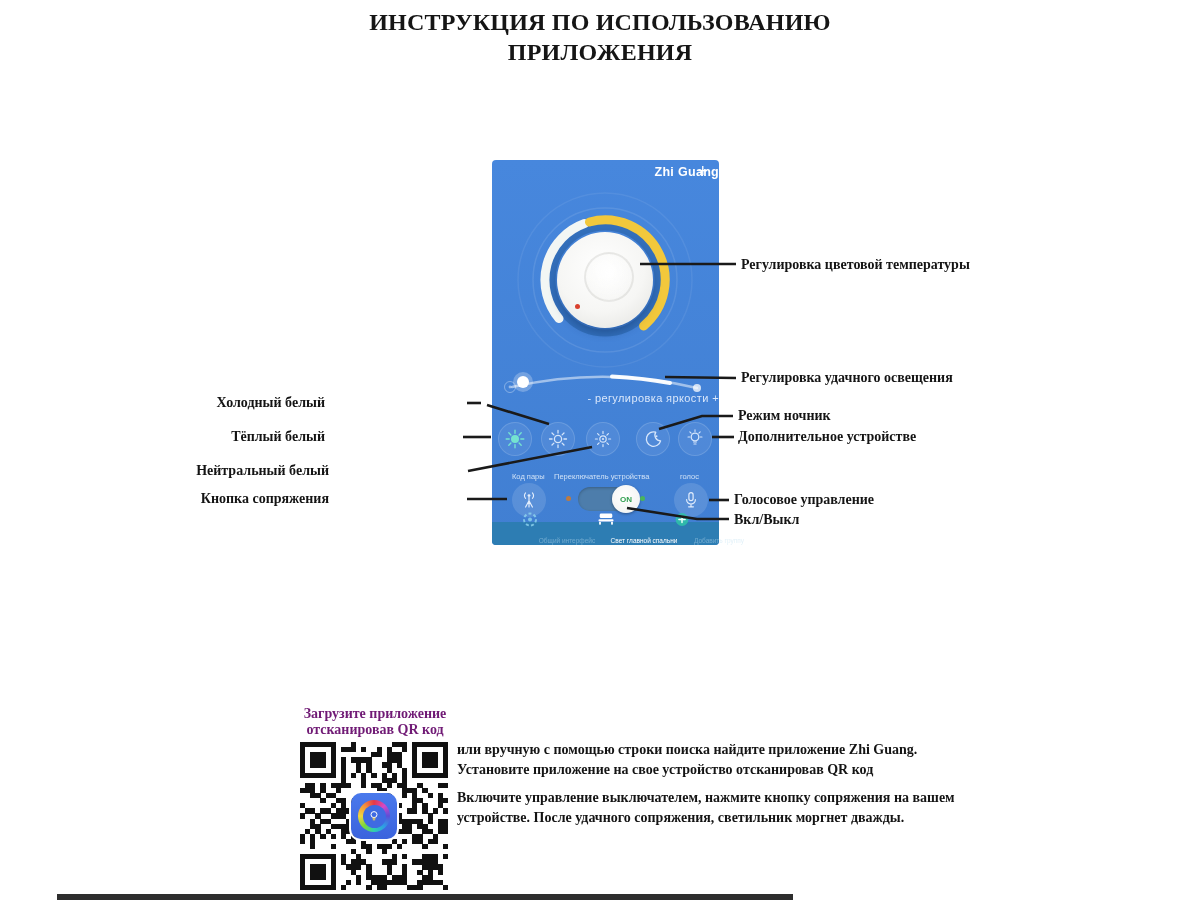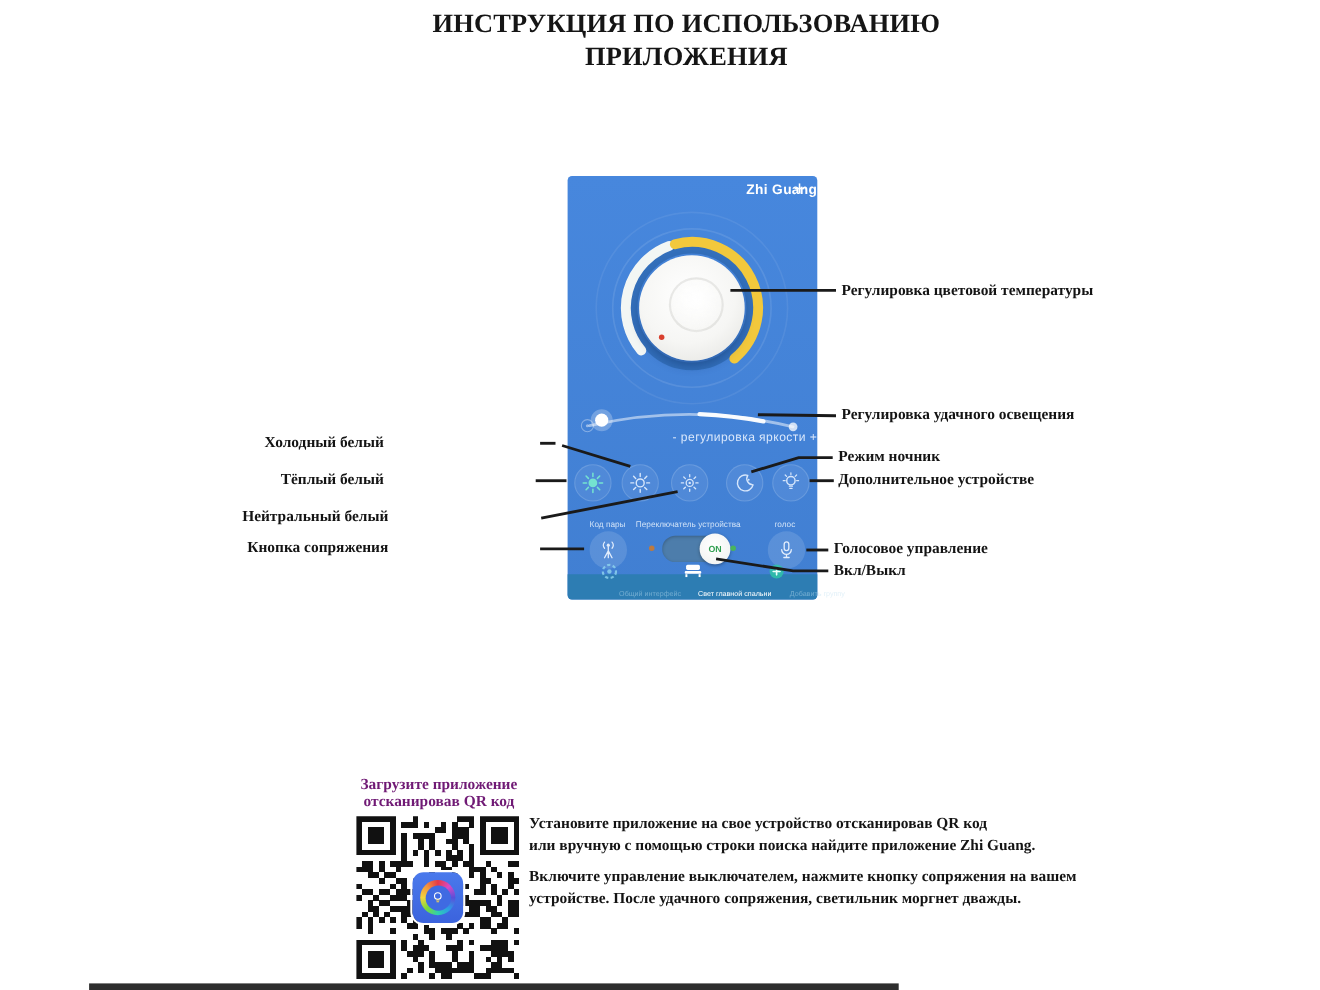--- a/index.html
+++ b/index.html
@@ -1,17 +1,17 @@
 <!DOCTYPE html>
 <html><head>
 <meta charset="utf-8">
 <style>
   html,body{margin:0;padding:0;background:#fff;}
   #page{position:relative;width:1064px;height:900px;background:#ffffff;overflow:hidden;
-        font-family:"Liberation Serif",serif;color:#111;margin-left:24px;}
+        font-family:"Liberation Serif",serif;color:#111;}
 
   
   .doc-title{position:absolute;top:7px;left:0;width:1200px;text-align:center;
              font-size:24px;font-weight:700;line-height:30px;color:#151515;letter-spacing:.2px;}
   .ann{position:absolute;font-size:14px;font-weight:700;color:#141414;white-space:nowrap;line-height:16px;}
   .qr-caption{position:absolute;left:297px;top:706px;width:156px;text-align:center;
               font-size:14px;font-weight:700;line-height:16px;color:#701a75;}
   .instr{position:absolute;left:457px;width:500px;font-size:14px;font-weight:700;
          line-height:20px;color:#141414;}
 
@@ -551,22 +551,22 @@
           <svg width="14" height="14" viewBox="0 0 14 14">
             <circle cx="7" cy="5.6" r="3" fill="none" stroke="#ffffff" stroke-width="1"></circle>
             <path d="M5.9 9.2h2.2M6.2 10.8h1.6" stroke="#ffd84d" stroke-width="1" stroke-linecap="round"></path>
           </svg>
         </div>
       </div>
     </div>
   </div>
 
   <div class="instr" style="top:740px;">
+    <div>или вручную с помощью строки поиска найдите приложение Zhi Guang.</div>
     <div>Установите приложение на свое устройство отсканировав QR код</div>
-    <div>или вручную с помощью строки поиска найдите приложение Zhi Guang.</div>
   </div>
   <div class="instr" style="top:788px;">
     <div>Включите управление выключателем, нажмите кнопку сопряжения на вашем</div>
     <div>устройстве. После удачного сопряжения, светильник моргнет дважды.</div>
   </div>
 
   <div class="bottom-strip"></div>
 </div>
 
 </body></html>

